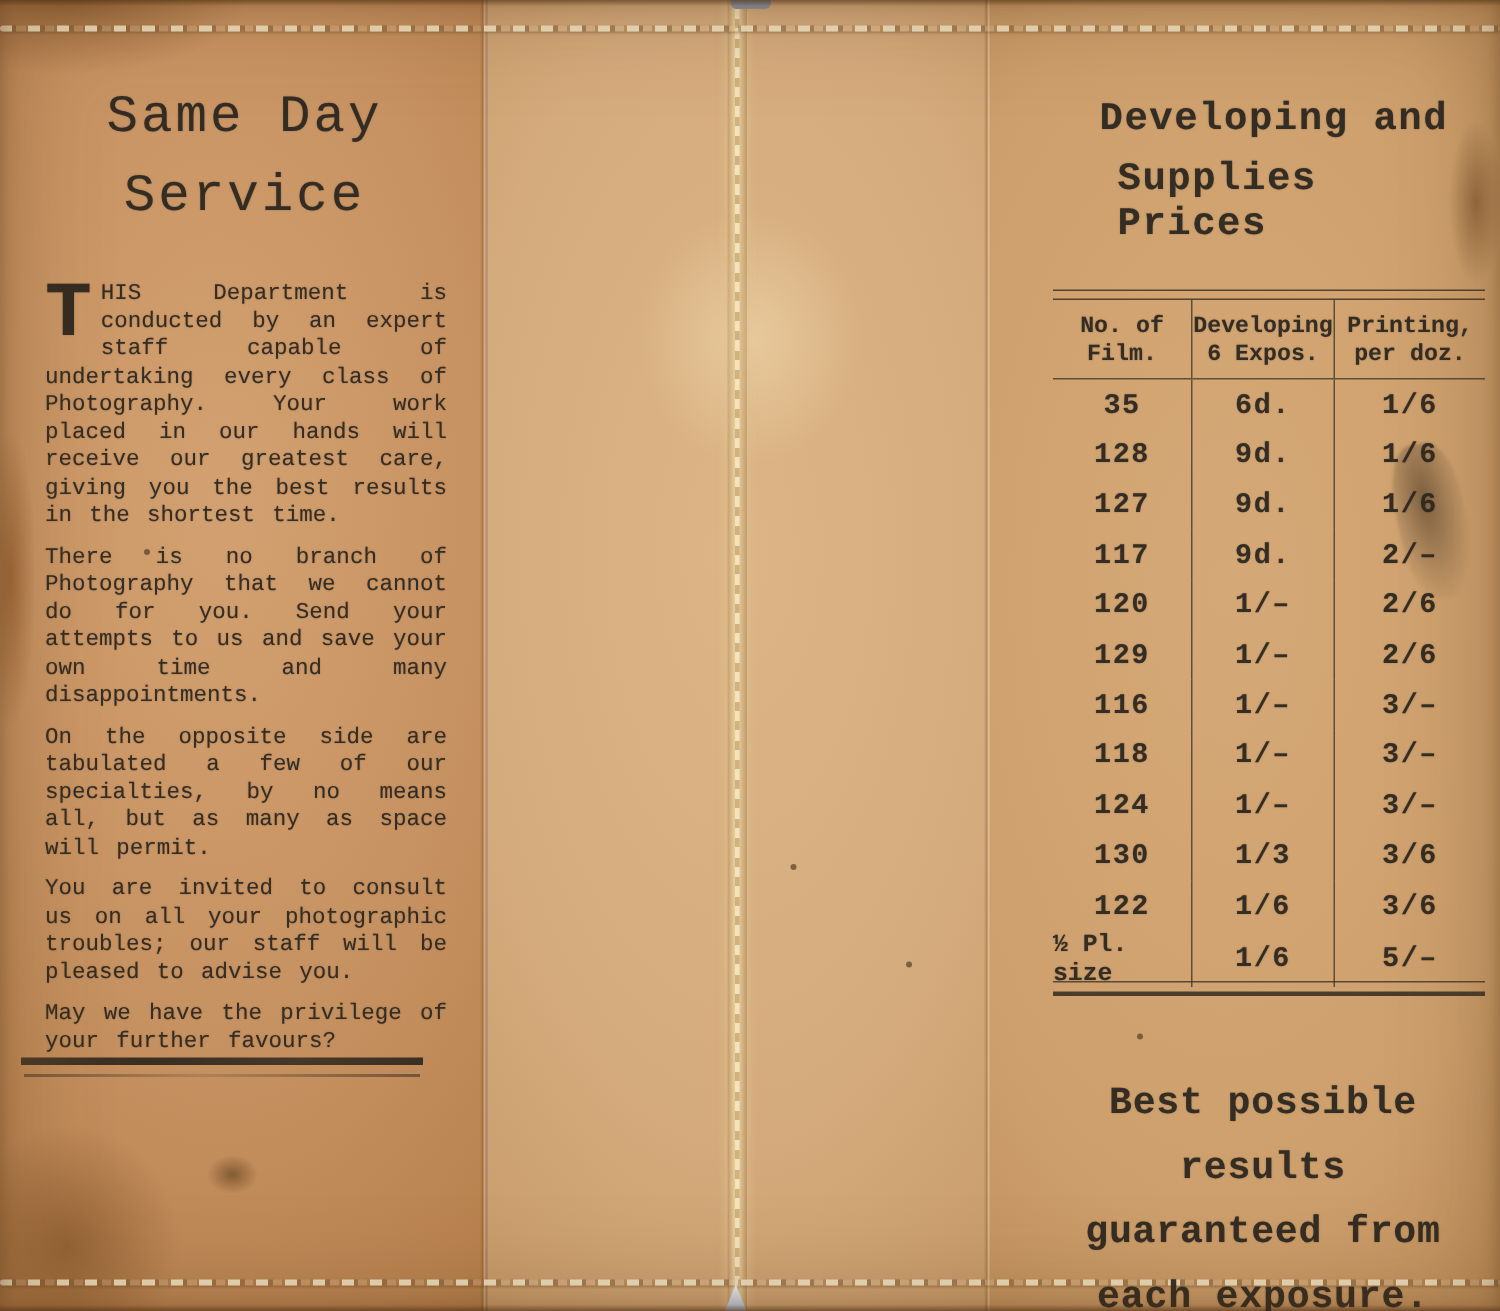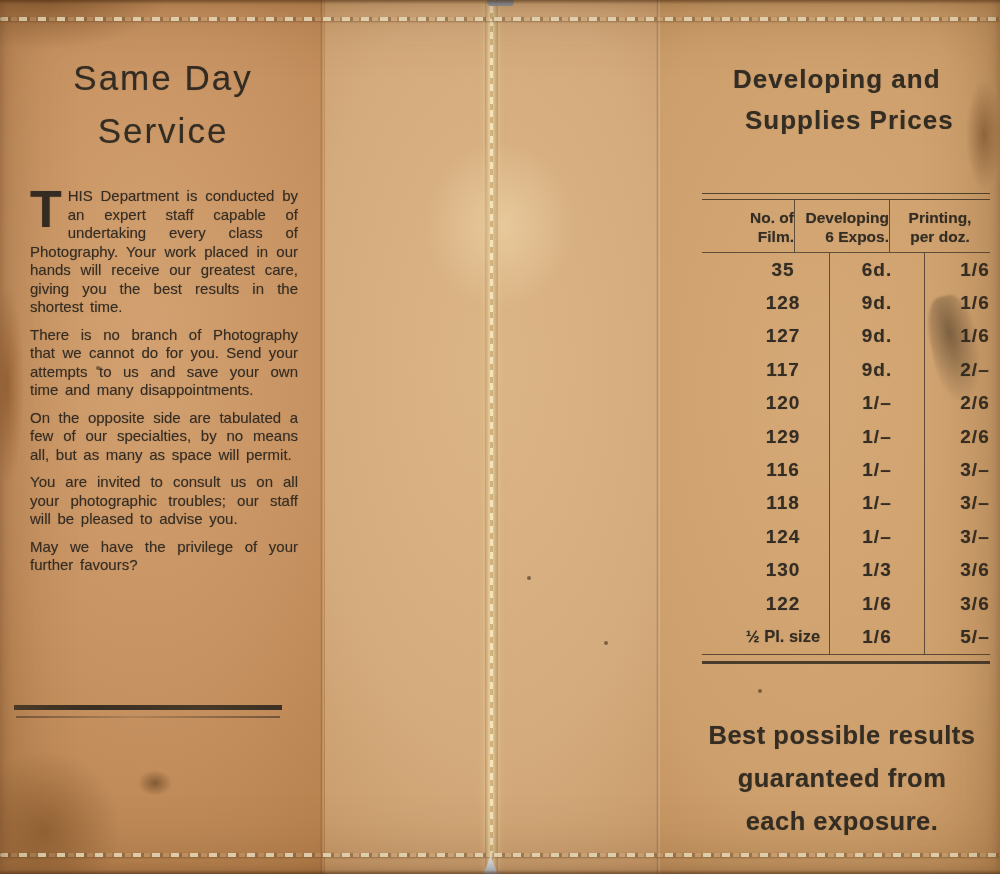--- a/index.html
+++ b/index.html
@@ -1,18 +1,18 @@
 <!DOCTYPE html>
 <html><head>
 <meta charset="utf-8">
 <style>
   html,body { margin:0; padding:0; background:#555; }
   .sheet {
     position:relative; width:1000px; height:874px; overflow:hidden;
-    font-family:Liberation Sans, sans-serif;
+    font-family:Liberation Mono, monospace;
     background:#3b82f6;
   }
   .panel { position:absolute; top:0; height:100%; }
   .panel-left  { left:0;     width:325px;
     background:radial-gradient(120% 90% at 45% 38%, #d3a171 0%, #c79261 45%, #b8824f 78%, #9e6a3b 100%); }
   .panel-mid   { left:325px; width:335px;
     background:radial-gradient(105% 85% at 50% 42%, #dcb586 0%, #d4ab7d 52%, #c89a6a 84%, #b5865a 100%); }
   .panel-right { left:660px; width:340px;
     background:radial-gradient(115% 88% at 46% 45%, #d5a977 0%, #cd9f6c 55%, #bd8c58 85%, #a47342 100%); }
 
@@ -88,22 +88,22 @@
     font-size:26px; font-weight:bold; letter-spacing:1px; }
   .right-title .line1 { padding-left:5px;margin-left:28px; }
   .right-title .line2 { padding-left:45px; margin-top:10px; }
 
   .price-table { position:absolute; left:702px; top:193px; width:288px; }
   .t-topline { height:5px; border-top:1.7px solid rgba(50,44,34,0.8);
     border-bottom:1.7px solid rgba(50,44,34,0.8); }
   .t-header { display:grid; grid-template-columns:93px 95px 100px; }
   .t-hcell { text-align:center; font-weight:bold; font-size:15.5px; line-height:19px;
     padding:8px 0 6px 0; border-bottom:1.7px solid rgba(50,44,34,0.72); }
-  .t-hcell.cb { border-right:1.7px solid rgba(50,44,34,0.72);text-align:right; }
-  .trow { display:grid; grid-template-columns:93px 95px 100px; height:33.4px;margin-left:35px; }
+  .t-hcell.cb { border-right:1.7px solid rgba(50,44,34,0.72); }
+  .trow { display:grid; grid-template-columns:93px 95px 100px; height:33.4px; }
   .tcell { display:flex; align-items:center; justify-content:center;
     font-weight:bold; font-size:19px; letter-spacing:1px; }
   .tcell.cb { border-right:1.7px solid rgba(50,44,34,0.72); }
   .trow:last-child .tcell:first-child { font-size:16.5px; letter-spacing:0; }
   .t-bottomline { height:6px; border-top:1.2px solid rgba(50,44,34,0.75);
     border-bottom:3px solid rgba(45,39,30,0.82); }
 
   .right-footer { position:absolute; left:688px; top:714px; width:308px; text-align:center;
     font-size:25.5px; font-weight:bold; line-height:43px; letter-spacing:0.5px; }
 </style>

